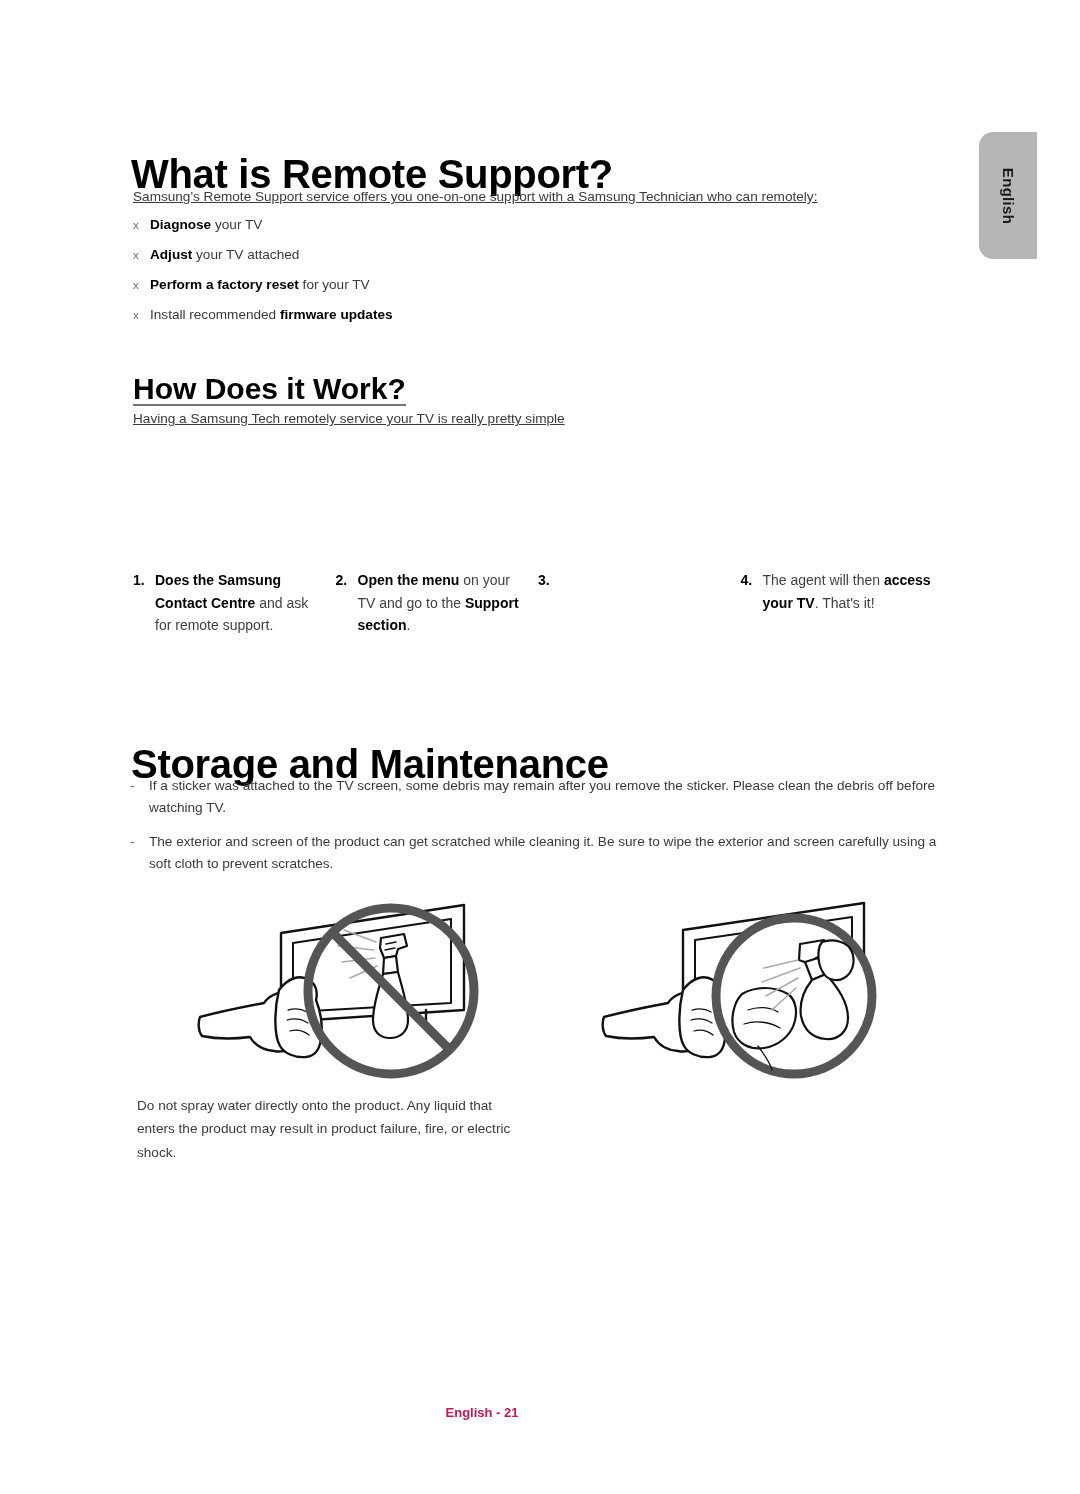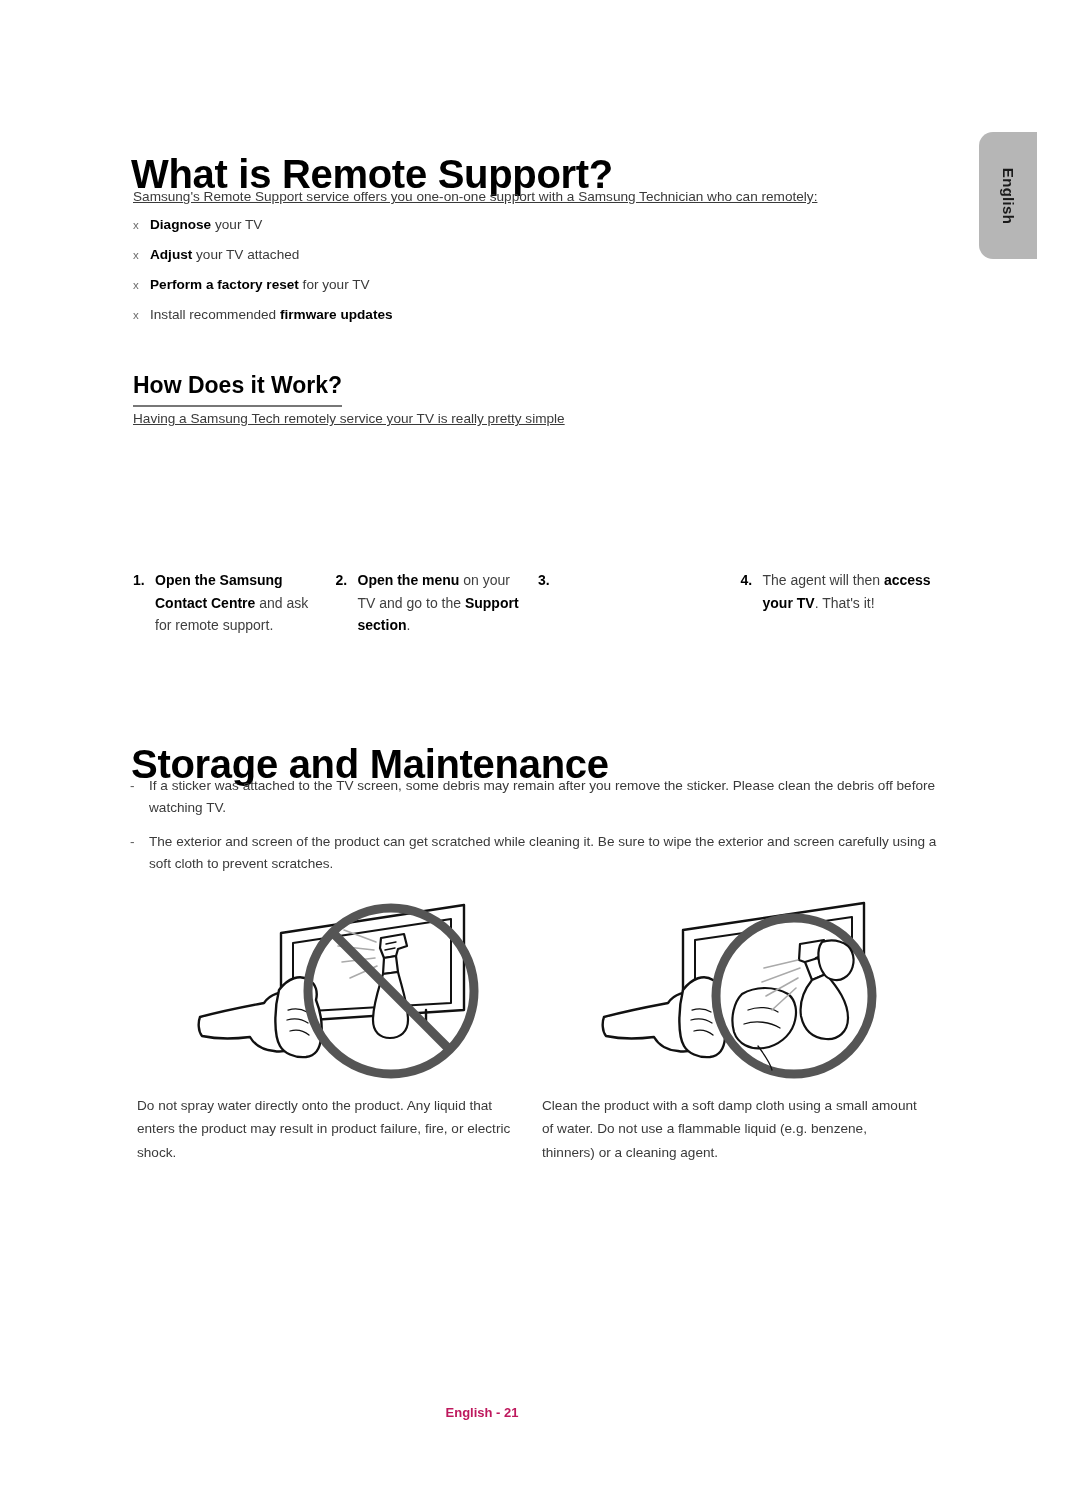--- a/index.html
+++ b/index.html
@@ -54,25 +54,25 @@
     white-space: nowrap;
     line-height: 1;
   }
   #title-remote-support { top: 127px; }
   #title-storage { top: 717px; }
 
   .h2 {
     position: absolute;
     left: 133px;
     top: 362px;
-    font-size: 23px;
+    font-size: 30px;
     font-weight: bold;
     color: #000000;
     line-height: 1;
-    padding-bottom: 8px;
+    padding-bottom: 0;
     border-bottom: 2px solid #777777;
     display: inline-block;
     white-space: nowrap;
     margin-top: 12px;
   }
 
   
   .para {
     position: absolute;
     font-size: 13.6px;
@@ -231,21 +231,21 @@
     </div>
   </div>
 
   <h2 class="h2">How Does it Work?</h2>
 
   <div class="para" id="howitworks-paragraph">Having a Samsung Tech remotely service your TV is really pretty simple</div>
 
   <div id="steps-row">
     <div class="step">
       <span class="step-num">1.</span>
-      <span class="step-body"><b>Open the Samsung Contact Centre</b><span> and ask for remote support.</span></span>
+      <span class="step-body"><b>Does the Samsung Contact Centre</b><span> and ask for remote support.</span></span>
     </div>
     <div class="step">
       <span class="step-num">2.</span>
       <span class="step-body"><b>Open the menu</b><span> on your TV and go to the </span><b>Support section</b><span>.</span></span>
     </div>
     <div class="step">
       <span class="step-num">3.</span>
     </div>
     <div class="step">
       <span class="step-num">4.</span>
@@ -373,17 +373,16 @@
       <g fill="none" stroke="#aaaaaa" stroke-width="1.6" stroke-linecap="round">
         <path d="M212 62 L178 70"></path>
         <path d="M214 70 L176 84"></path>
         <path d="M212 80 L180 98"></path>
         <path d="M210 90 L186 112"></path>
       </g>
     </svg>
   </div>
 
   <div class="caption" id="caption-left">Do not spray water directly onto the product. Any liquid that enters the product may result in product failure, fire, or electric shock.</div>
-  <div class="caption" id="caption-right">Clean the product with a soft damp cloth using a small amount of water. Do not use a flammable liquid (e.g. benzene, thinners) or a cleaning agent.</div>
 
   <div id="page-footer">English - 21</div>
 
 </div>
 
 </body></html>

